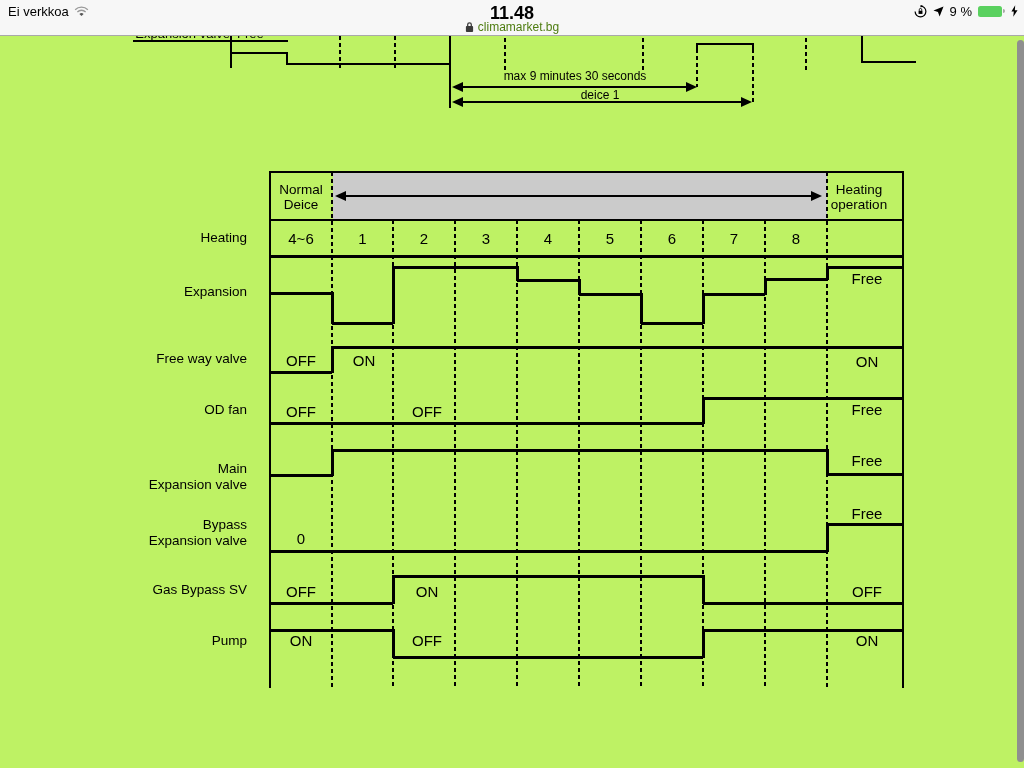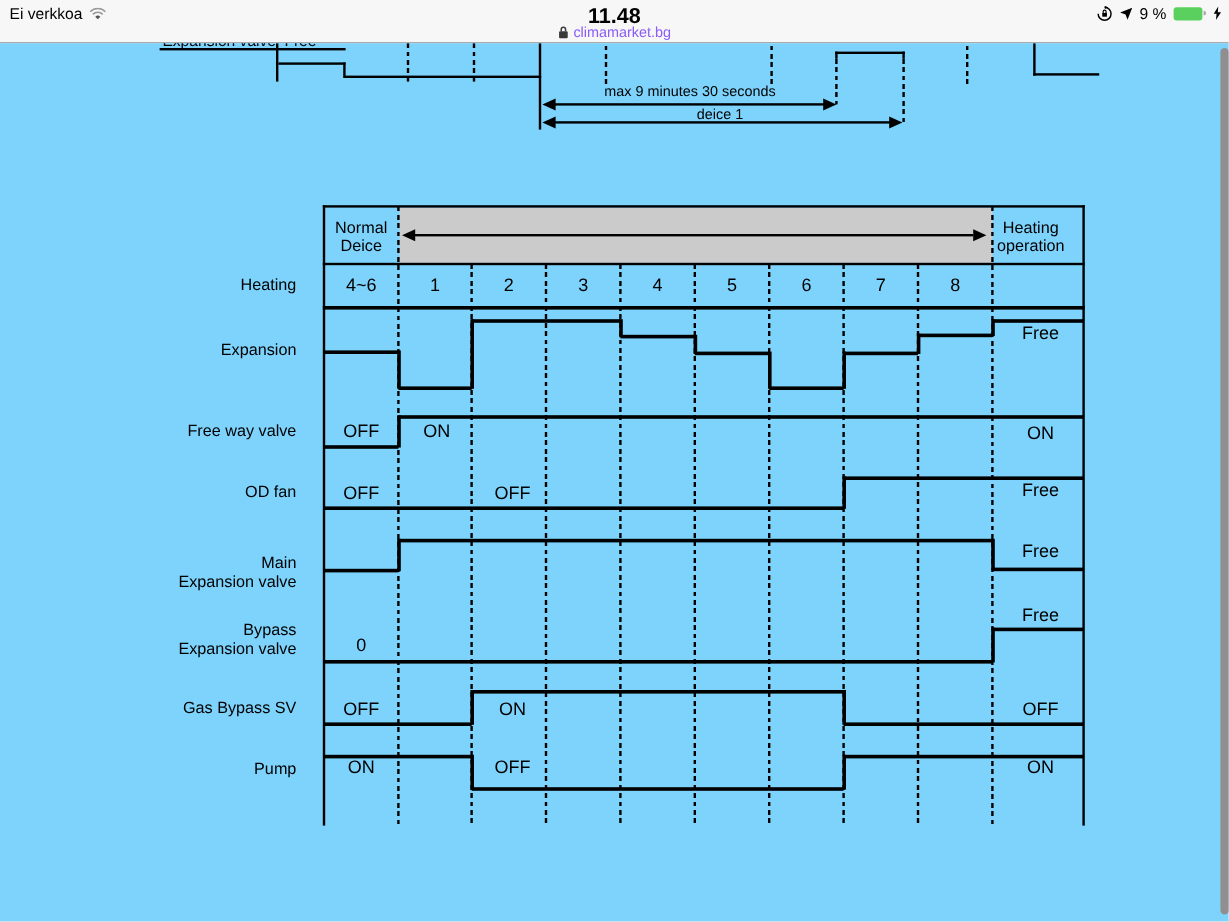--- a/index.html
+++ b/index.html
@@ -3,27 +3,27 @@
 <meta charset="utf-8">
 <style>
   html,body{margin:0;padding:0;background:#dcdcdc;}
   .screen{position:relative;width:1024px;height:768px;background:#fff;overflow:hidden;
           font-family:"Liberation Sans","DejaVu Sans",sans-serif;color:#000;}
   
   .statusbar{position:absolute;left:0;top:0;width:1024px;height:36px;background:#f7f7f7;
              border-bottom:1px solid #a9a9a9;box-sizing:border-box;}
   .sb-left{position:absolute;left:8px;top:3px;height:16px;display:flex;align-items:center;gap:5px;font-size:13px;}
   .sb-time{position:absolute;left:0;right:0;top:3px;text-align:center;font-size:18px;font-weight:bold;}
-  .sb-url{position:absolute;left:0;right:0;top:19px;height:15px;display:flex;justify-content:center;align-items:center;gap:4px;font-size:12px;color:#8b5cf6;}
+  .sb-url{position:absolute;left:0;right:0;top:19px;height:15px;display:flex;justify-content:center;align-items:center;gap:4px;font-size:12px;color:#4d7c0f;}
   .sb-right{position:absolute;right:6px;top:3px;height:16px;display:flex;align-items:center;gap:6px;font-size:13px;}
   .batt{display:flex;align-items:center;}
   .batt-body{width:24px;height:11px;border-radius:2.5px;background:#5ad15f;}
   .batt-tip{width:2px;height:4px;border-radius:0 2px 2px 0;background:#a8a8a8;margin-left:1px;}
   
-  .content{position:absolute;left:0;top:36px;width:1024px;height:732px;background:#7dd3fc;overflow:hidden;text-decoration:underline;}
+  .content{position:absolute;left:0;top:36px;width:1024px;height:732px;background:#bef264;overflow:hidden;text-decoration:underline;}
   .layer{position:absolute;left:0;top:0;width:100%;height:100%;}
   .hl{position:absolute;background:#000;}            
   .dash{position:absolute;width:2px;background:repeating-linear-gradient(to bottom,#000 0 4px,transparent 4px 7px);}
   .ah-l{position:absolute;width:0;height:0;border-top:5px solid transparent;border-bottom:5px solid transparent;border-right:11px solid #000;}
   .ah-r{position:absolute;width:0;height:0;border-top:5px solid transparent;border-bottom:5px solid transparent;border-left:11px solid #000;}
   .td-txt{position:absolute;font-size:13px;line-height:14px;}
   .td-small{position:absolute;font-size:12px;transform:translate(-50%,-50%);white-space:nowrap;}
   .heading{position:absolute;left:87px;top:97px;font-size:16px;}
   .heading .idx{display:inline-block;width:31px;}
   

